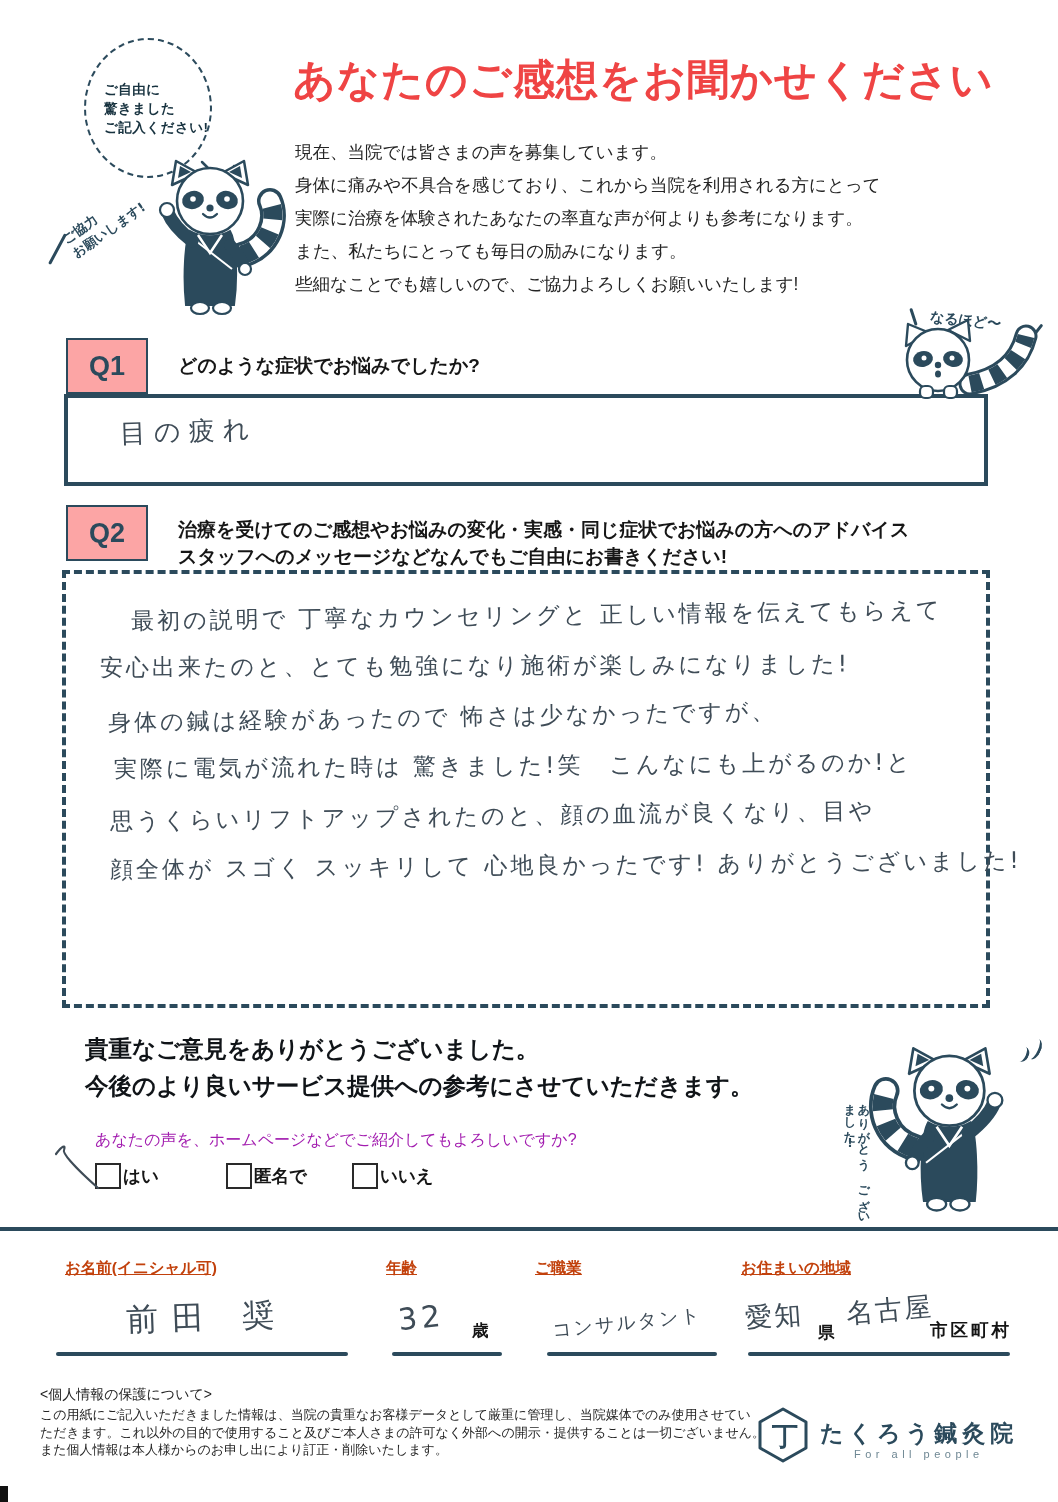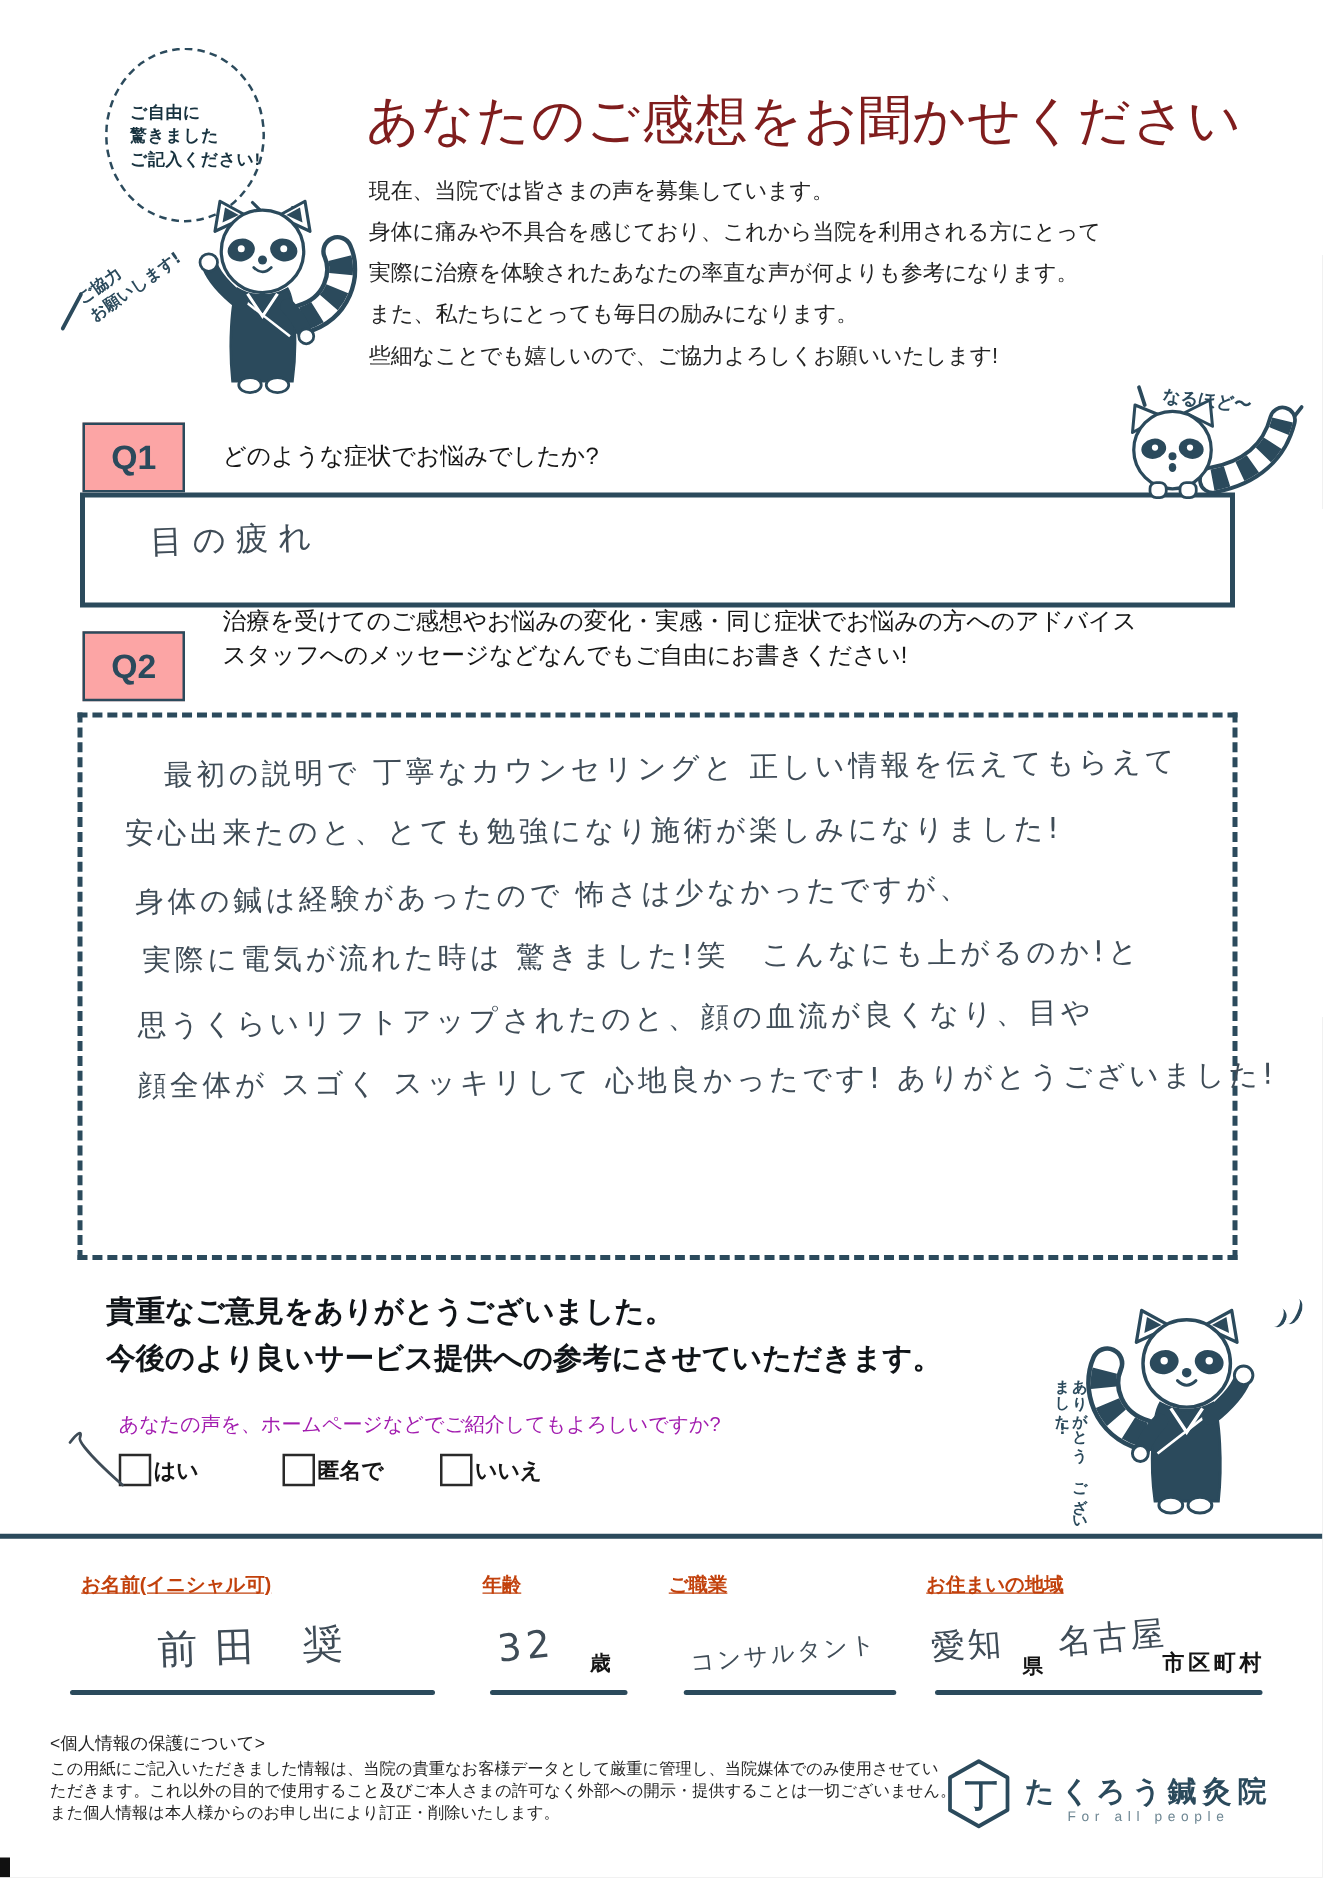--- a/index.html
+++ b/index.html
@@ -14,29 +14,29 @@
     left:84px;top:38px;width:128px;height:140px;border:2px dashed #2b4a5c;
     border-radius:50%;display:flex;flex-direction:column;justify-content:center;
     align-items:flex-start;padding:0 0 0 18px;box-sizing:border-box;
   }
   .speech-bubble div{font-size:13.5px;font-weight:700;color:#17323f;line-height:19px;letter-spacing:.5px;}
   .coop-note{
     left:58px;top:196px;width:120px;transform:rotate(-35deg);
     font-family:"DejaVu Sans",sans-serif;color:#2b4a5c;font-size:13px;line-height:17px;font-weight:700;
   }
   .stroke{background:#2b4a5c;width:2.5px;border-radius:2px;}
-  .page-title{left:293px;top:68px;font-size:42px;font-weight:400;color:#7f1d1d;letter-spacing:1px;white-space:nowrap;}
+  .page-title{left:293px;top:52px;font-size:42px;font-weight:700;color:#ef4444;letter-spacing:1px;white-space:nowrap;}
   .intro{left:295px;top:136px;width:660px;}
   .intro div{font-size:17.5px;line-height:33px;color:#242424;font-weight:500;white-space:nowrap;}
   
   .qlabel{
     width:78px;height:52px;border:2.5px solid #2b4a5c;display:flex;align-items:center;justify-content:center;
     font-size:27px;font-weight:700;color:#2b4a5c;background:#fca5a5;
   }
-  .qtext{font-size:19px;font-weight:400;color:#161616;line-height:27px;white-space:nowrap;}
+  .qtext{font-size:19px;font-weight:700;color:#161616;line-height:27px;white-space:nowrap;}
   .answer-box-solid{left:64px;top:394px;width:924px;height:92px;border:4px solid #2b4a5c;background:#fff;box-sizing:border-box;}
   .answer-box-dashed{left:62px;top:570px;width:928px;height:438px;border:4px dashed #2b4a5c;background:#fff;box-sizing:border-box;padding:16px 20px 0 20px;}
   .hw{font-family:"DejaVu Sans",sans-serif;color:#3f4c57;}
   .hw-line{font-size:23px;line-height:50px;letter-spacing:3px;white-space:nowrap;}
   .raccoon-note{font-family:"DejaVu Sans",sans-serif;color:#2b4a5c;font-weight:700;}
   
   .thanks-line{font-size:23.5px;font-weight:800;color:#101418;white-space:nowrap;font-family:Liberation Serif, serif;}
   .consent-q{font-size:16px;color:#a21caf;font-weight:500;white-space:nowrap;}
   .checkbox{width:26px;height:26px;border:2.5px solid #2a2a2a;background:#fff;box-sizing:border-box;}
   .cb-label{font-size:17.5px;font-weight:700;color:#161616;margin-left:2px;}
@@ -146,21 +146,21 @@
     <circle cx="46" cy="57" r="3.2" fill="#2b4a5c"></circle>
     <ellipse cx="46" cy="66" rx="3" ry="3.6" fill="#2b4a5c"></ellipse>
     <rect x="28" y="78" width="13" height="12" rx="5" fill="#ffffff" stroke="#2b4a5c" stroke-width="2.2"></rect>
     <rect x="52" y="78" width="13" height="12" rx="5" fill="#ffffff" stroke="#2b4a5c" stroke-width="2.2"></rect>
   </svg>
 
   <div class="abs answer-box-solid"></div>
   <div class="abs hw" style="left:120px;top:414px;font-size:26px;letter-spacing:8px;transform:rotate(-2deg);z-index:2">目の疲れ</div>
 
   <div class="abs qlabel" style="left:66px;top:505px">Q2</div>
-  <div class="abs" style="left:178px;top:484px">
+  <div class="abs" style="left:178px;top:516px">
     <div class="qtext">治療を受けてのご感想やお悩みの変化・実感・同じ症状でお悩みの方へのアドバイス</div>
     <div class="qtext">スタッフへのメッセージなどなんでもご自由にお書きください!</div>
   </div>
 
   <div class="abs answer-box-dashed">
     <div class="hw hw-line" style="margin-left:45px;transform:rotate(-0.8deg)">最初の説明で 丁寧なカウンセリングと 正しい情報を伝えてもらえて</div>
     <div class="hw hw-line" style="margin-left:14px;transform:rotate(-0.3deg)">安心出来たのと、とても勉強になり施術が楽しみになりました!</div>
     <div class="hw hw-line" style="margin-left:22px;transform:rotate(-1deg)">身体の鍼は経験があったので 怖さは少なかったですが、</div>
     <div class="hw hw-line" style="margin-left:28px;transform:rotate(-0.5deg)">実際に電気が流れた時は 驚きました!笑　こんなにも上がるのか!と</div>
     <div class="hw hw-line" style="margin-left:24px;transform:rotate(-0.8deg)">思うくらいリフトアップされたのと、顔の血流が良くなり、目や</div>

